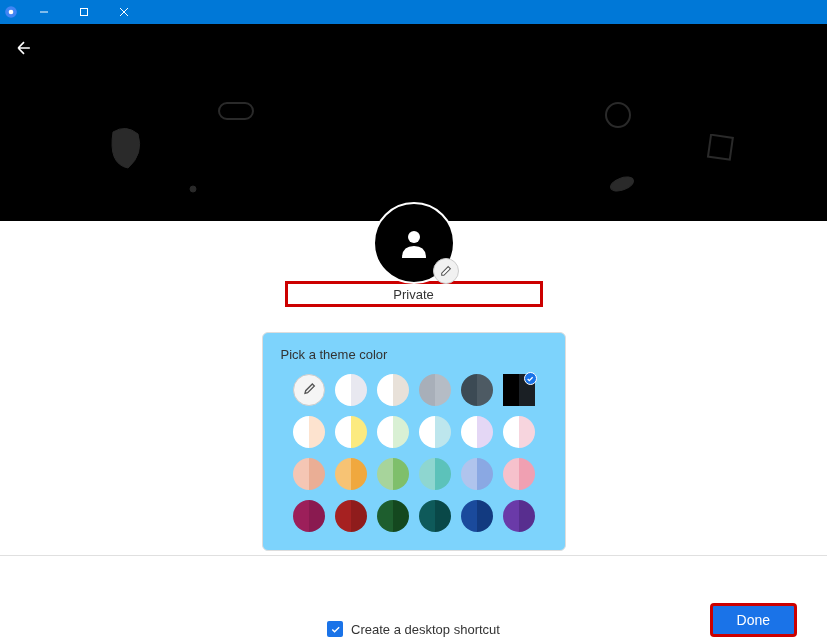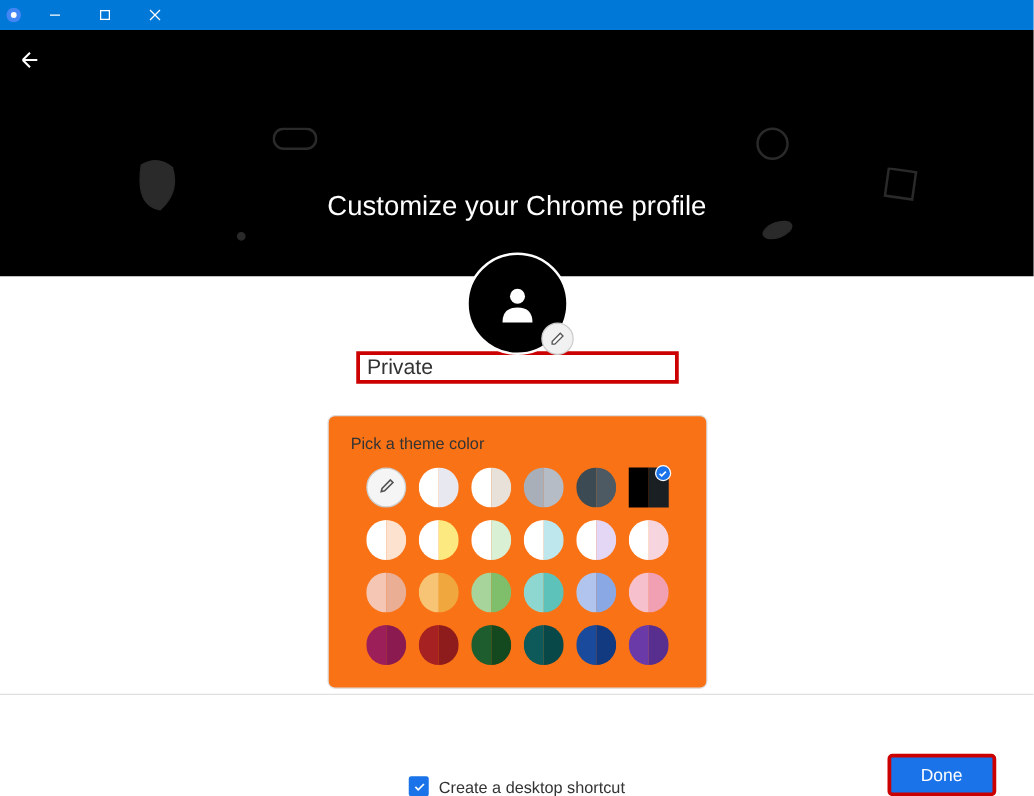--- a/index.html
+++ b/index.html
@@ -118,30 +118,31 @@
       display: flex;
       flex-direction: column;
       align-items: center;
     }
     .name-input {
       width: 258px;
       height: 26px;
       border: 3px solid #c00;
       background: #fff;
       padding: 0 6px;
-      font-size: 17px;
+      font-size: 13px;
       color: #333;
+      text-align: center;
     }
     .theme-panel {
       margin-top: 25px;
       width: 304px;
       border: 1px solid #ddd;
       border-radius: 6px;
       padding: 14px 18px 18px;
-      background: #f97316;
+      background: #7dd3fc;
     }
     .theme-label {
       font-size: 13px;
       color: #333;
       margin-bottom: 12px;
     }
     .swatches {
       display: grid;
       grid-template-columns: repeat(6, 32px);
       gap: 10px;
@@ -273,21 +274,20 @@
     </svg>
   <svg class="deco" style="left:604px;top:77px" width="28" height="28">
       <circle cx="14" cy="14" r="12" fill="none" stroke="#2a2a2a" stroke-width="2"></circle>
     </svg>
   <svg class="deco" style="left:703px;top:110px" width="32" height="32">
       <rect x="6" y="2" width="22" height="22" fill="none" stroke="#2a2a2a" stroke-width="2" transform="rotate(8 16 16)"></rect>
     </svg>
   <svg class="deco" style="left:608px;top:152px" width="28" height="16">
       <ellipse cx="14" cy="8" rx="12" ry="6" fill="#2a2a2a" transform="rotate(-20 14 8)"></ellipse>
     </svg>
-  <div class="heading">Customize your Chrome profile</div>
   <div class="avatar">
     <svg width="36" height="36" viewBox="0 0 24 24">
         <circle cx="12" cy="8" r="4"></circle>
         <path d="M4 22 Q4 14 12 14 Q20 14 20 22 Z"></path>
       </svg>
     <div class="avatar-edit">
       <svg width="13" height="13" viewBox="0 0 24 24" fill="none" stroke="#555" stroke-width="2">
           <path d="M17 3l4 4-12 12H5v-4L17 3z"></path>
         </svg>
     </div>

